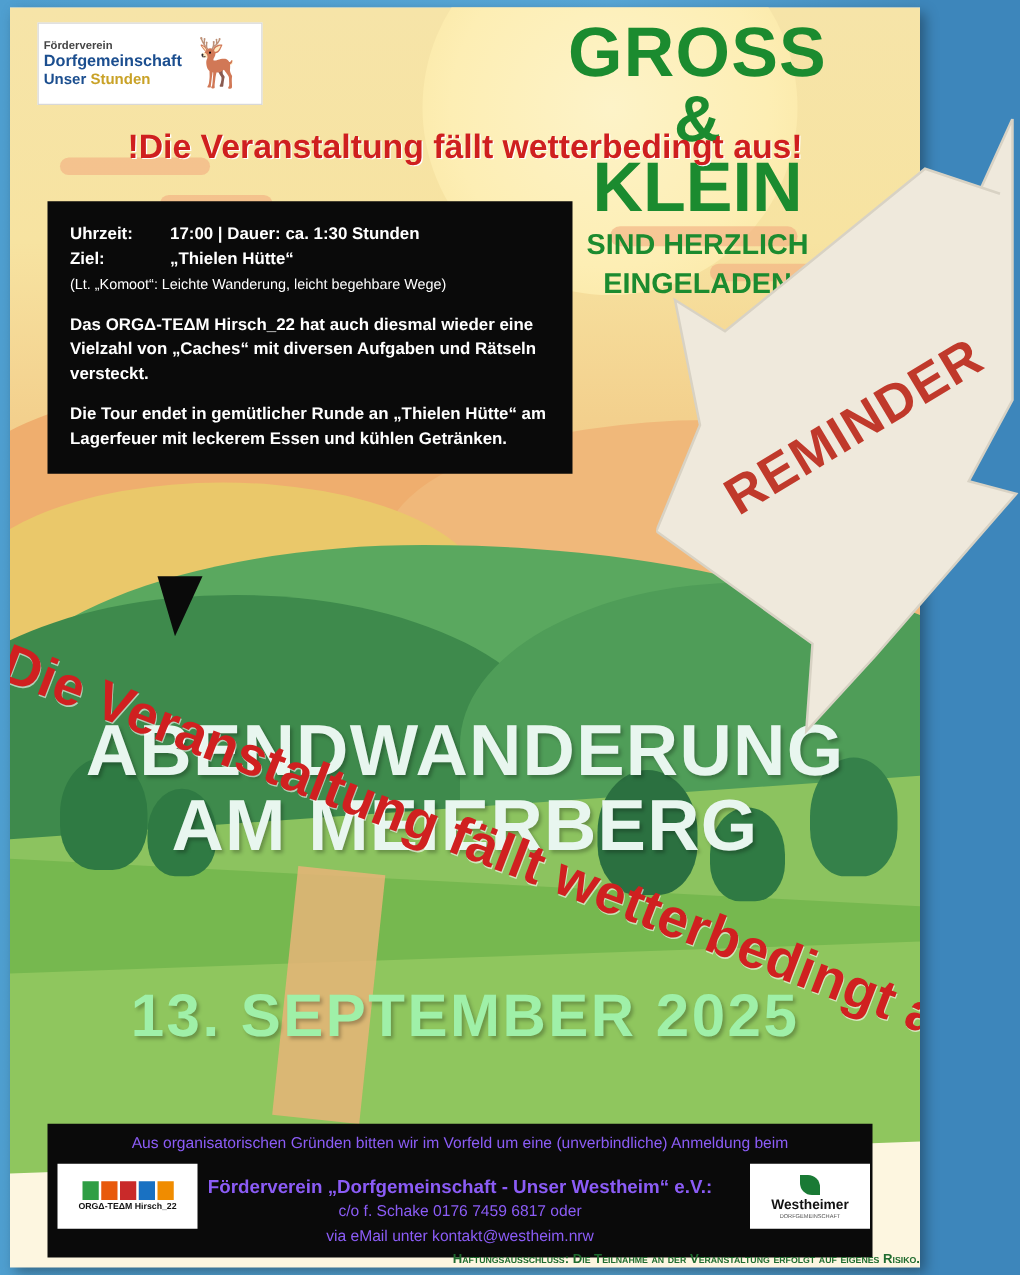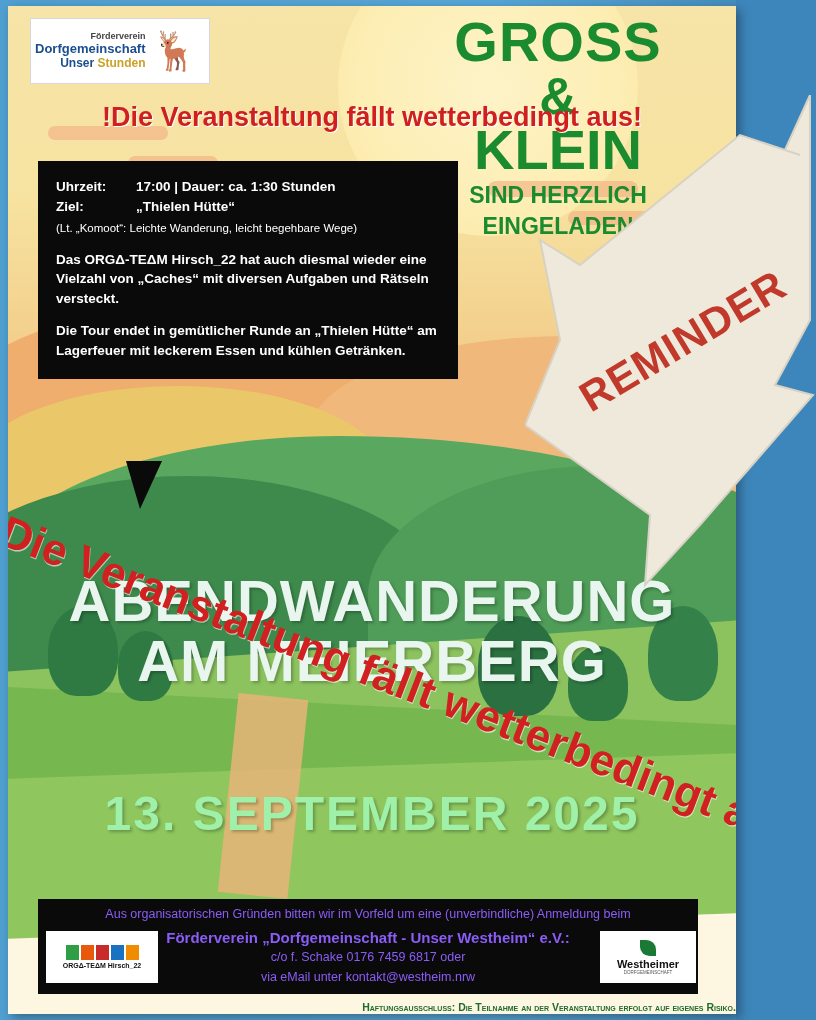--- a/index.html
+++ b/index.html
@@ -47,21 +47,21 @@
   .path{position:absolute;left:220px;top:690px;width:70px;height:200px;background:#e8b478;transform:rotate(6deg);opacity:.85;}
   .tree{position:absolute;background:#2f7a43;border-radius:50% 50% 40% 40%;}
   .t1{left:40px;top:600px;width:70px;height:90px;}
   .t2{left:110px;top:625px;width:55px;height:70px;}
   .t3{left:470px;top:610px;width:80px;height:100px;background:#2b7040;}
   .t4{left:560px;top:640px;width:60px;height:75px;}
   .t5{left:640px;top:600px;width:70px;height:95px;background:#35814a;}
 
   
   .logo{position:absolute;left:22px;top:12px;width:180px;height:66px;background:#ffffff;border:1px solid #d8d8d8;
-        display:flex;align-items:center;padding:2px 4px;box-sizing:border-box;text-align:right;}
+        display:flex;align-items:center;padding:2px 4px;box-sizing:border-box;}
   .logo-text{font-size:9px;line-height:1.15;color:#1b4e8f;font-weight:bold;}
   .logo-text .l1{color:#444;font-size:9px;}
   .logo-text .l2{font-size:13px;color:#1b4e8f;}
   .logo-text .l3{font-size:12px;color:#1b4e8f;}
   .logo-text .l3 b{color:#c9a227;}
   .deer{margin-left:6px;font-size:38px;color:#c9a227;line-height:1;}
 
   
   .gk{position:absolute;right:28px;top:8px;width:300px;text-align:center;color:#1b8b2f;}
   .gk .gross{font-size:56px;font-weight:bold;letter-spacing:1px;line-height:56px;}
@@ -94,21 +94,21 @@
   
   .cancel-diag{position:absolute;left:-10px;top:495px;width:820px;
      transform:rotate(21deg);transform-origin:0 0;
      color:#d02020;font-size:44px;font-weight:bold;white-space:nowrap;
      text-shadow:1px 1px 0 rgba(255,255,255,.6);}
 
   
   .footer{position:absolute;left:30px;top:893px;width:660px;background:#0a0a0a;color:#8b5cf6;
      padding:8px 10px;box-sizing:border-box;text-align:center;}
   .footer .f1{font-size:12.5px;}
-  .footer .f2{font-size:15px;font-weight:bold;margin-top:8px;}
+  .footer .f2{font-size:15px;font-weight:bold;margin-top:20px;}
   .footer .f3{font-size:12.5px;margin-top:3px;line-height:1.35;}
   .orga{position:absolute;left:38px;top:925px;width:112px;height:52px;background:#fff;
      display:flex;flex-direction:column;align-items:center;justify-content:center;}
   .orga .sq{display:flex;gap:2px;}
   .orga .sq i{display:block;width:13px;height:15px;}
   .orga .cap{font-size:7px;font-weight:bold;margin-top:2px;color:#111;}
   .west{position:absolute;right:40px;top:925px;width:96px;height:52px;background:#fff;
      display:flex;flex-direction:column;align-items:center;justify-content:center;}
   .west .leaf{width:16px;height:16px;background:#1a7a35;border-radius:0 60% 0 60%;}
   .west .wn{font-size:11px;font-weight:bold;color:#111;margin-top:2px;}

